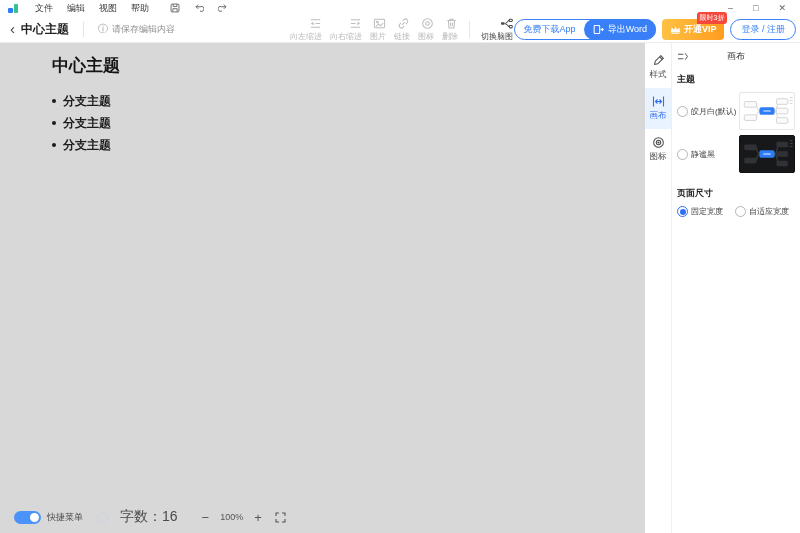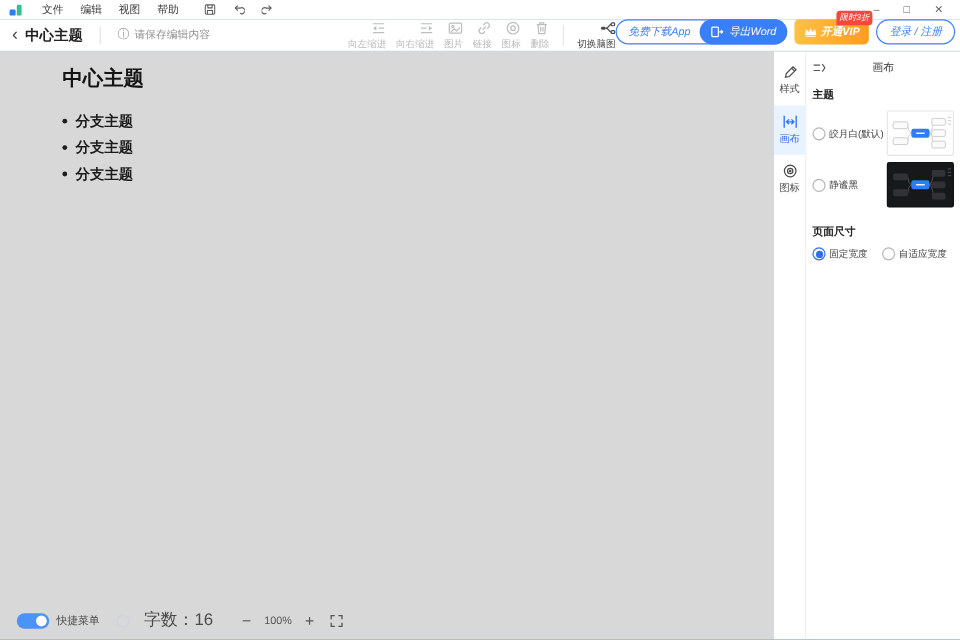--- a/index.html
+++ b/index.html
@@ -1,20 +1,20 @@
 <!DOCTYPE html>
 <html><head>
 <meta charset="utf-8">
 <style>
   * { margin:0; padding:0; box-sizing:border-box; }
   html,body { background:#e9e9e9; }
   .root {
     width:800px; height:533px; position:relative; overflow:hidden;
     font-family:"Liberation Sans","DejaVu Sans",sans-serif;
-    background:#0369a1; color:#333; user-select:none;
+    background:#7dd3fc; color:#333; user-select:none;
   }
   
   .titlebar { height:16px; display:flex; align-items:center; padding:0 8px; background:#fff; }
   .logo { display:flex; align-items:flex-end; gap:1px; margin-right:10px; }
   .logo .lb1 { width:5px; height:5px; background:#2f7df6; border-radius:1px; }
   .logo .lb2 { width:4px; height:9px; background:#35c08e; border-radius:1px; }
   .menu-item { font-size:9px; color:#3a3a3a; padding:0 7px; cursor:default; }
   .tb-icons { display:flex; align-items:center; gap:14px; margin-left:14px; color:#5a5a5a; }
   .tb-icons svg { display:block; }
   .win-controls { margin-left:auto; display:flex; align-items:center; gap:20px; color:#666; font-size:9px; padding-right:6px; }
@@ -24,21 +24,21 @@
   .doc-title { font-size:12px; font-weight:bold; color:#222; }
   .v-div { width:1px; height:15px; background:#e3e3e3; margin:0 14px; }
   .notice { display:flex; align-items:center; gap:4px; font-size:9px; color:#8f8f8f; }
   .notice .info-ic { font-size:10px; color:#9a9a9a; }
   .tools { position:absolute; left:290px; top:0; height:100%; display:flex; align-items:center; gap:8px; }
   .tool { display:flex; flex-direction:column; align-items:flex-end; gap:1px; color:#bdbdbd; }
   .tool .t-label { font-size:8px; white-space:nowrap; color:#b9b9b9; }
   .tool.enabled { color:#4a4a4a; }
   .tool.enabled .t-label { color:#4a4a4a; }
   .tool-div { width:1px; height:17px; background:#e6e6e6; margin:0 3px; }
-  .right-btns { position:absolute; right:4px; top:0; height:100%; display:flex; align-items:flex-start; gap:6px;font-style:italic; }
+  .right-btns { position:absolute; right:4px; top:0; height:100%; display:flex; align-items:center; gap:6px; }
   .capsule { display:flex; align-items:center; height:21px; border:1px solid #3980f8; border-radius:11px; background:#fff; }
   .capsule .cap-left { font-size:9px; color:#3980f8; padding:0 9px; white-space:nowrap; }
   .capsule .cap-right { display:flex; align-items:center; gap:4px; background:#3980f8; color:#fff;
     font-size:9px; height:21px; margin:-1px; padding:0 9px; border-radius:11px; white-space:nowrap; }
   .vip-btn { position:relative; display:flex; align-items:center; gap:3px; height:21px; padding:0 8px;
     border-radius:4px; background:linear-gradient(90deg,#ffc144,#ff9c1e); color:#fff; font-size:9px; font-weight:bold; white-space:nowrap; }
   .vip-badge { position:absolute; top:-7px; right:-3px; background:#f5483d; color:#fff; font-size:7px;
     font-weight:normal; padding:1px 3px; border-radius:3px 3px 3px 0; white-space:nowrap; }
   .login-btn { display:flex; align-items:center; height:21px; padding:0 10px; border:1px solid #3980f8;
     border-radius:11px; color:#3980f8; font-size:9px; white-space:nowrap; background:#fff; }

